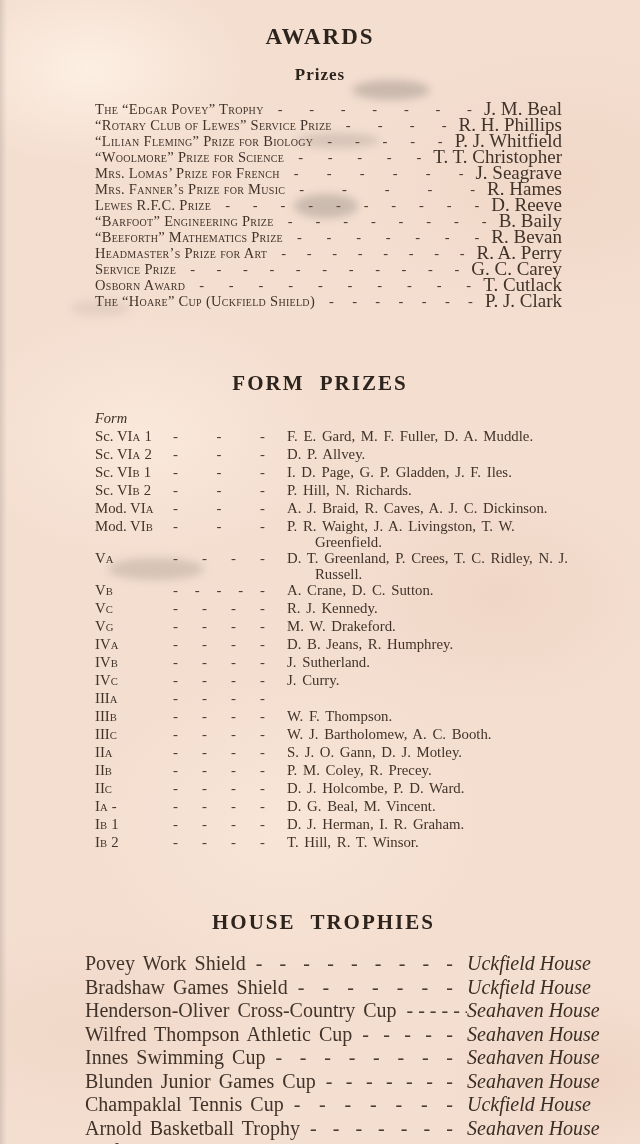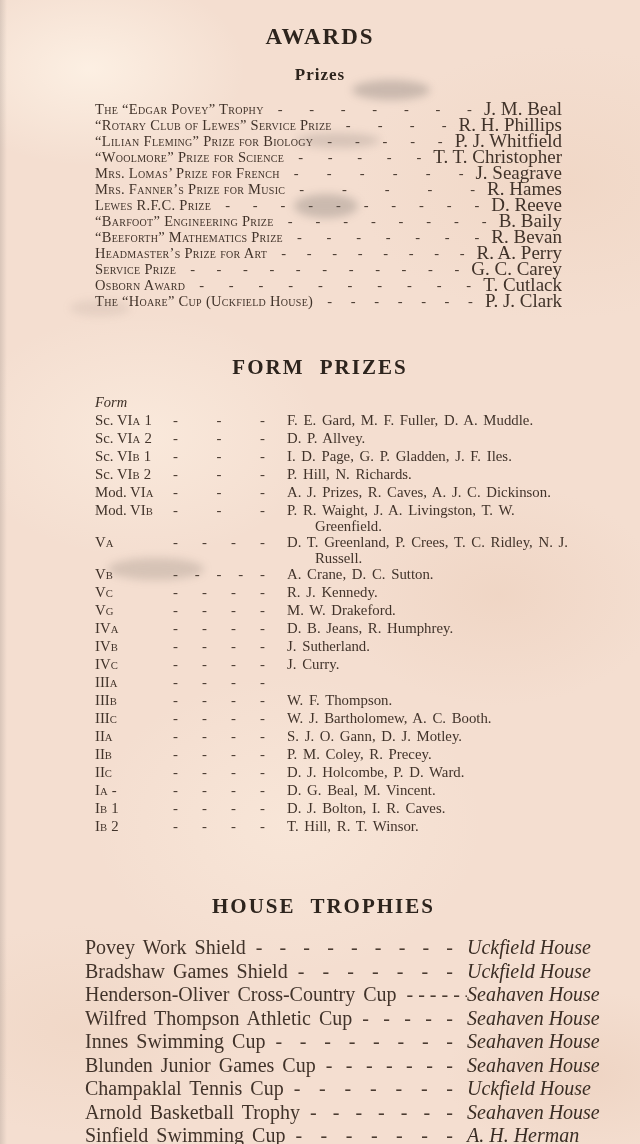--- a/index.html
+++ b/index.html
@@ -25,21 +25,21 @@
   .smudge.s1{left:352px;top:80px;width:78px;height:20px;background:rgba(105,100,96,.30);}
   .smudge.s2{left:296px;top:133px;width:84px;height:15px;background:rgba(112,104,98,.22);}
   .smudge.s3{left:294px;top:194px;width:64px;height:24px;background:rgba(98,92,88,.28);}
   .smudge.s4{left:108px;top:558px;width:96px;height:22px;background:rgba(108,99,93,.22);}
   .smudge.s5{left:70px;top:300px;width:60px;height:16px;background:rgba(120,110,102,.12);}
 
   h1,h2{margin:0;font-weight:bold;color:#2d241d;text-align:center;}
   .title{padding-top:24px;font-size:23px;letter-spacing:2px;}
   .subtitle{margin-top:15px;font-size:17px;letter-spacing:1px;}
   .sect-heading{font-size:21px;letter-spacing:2px;word-spacing:8px;}
-  .form-heading{margin-top:46px;}
+  .form-heading{margin-top:62px;}
   .house-heading{margin-top:58px;margin-left:7px;}
 
   
   .leader{
     text-align:justify;
     -moz-text-align-last:justify;
     text-align-last:justify;
     overflow:hidden;white-space:nowrap;
     color:#4a3b31;
   }
@@ -136,21 +136,21 @@
       <span class="prize-title">Service Prize</span>
       <span class="leader">- - - - - - - - - - -</span>
       <span class="prize-name">G. C. Carey</span>
     </div>
       <div class="prize-row">
       <span class="prize-title">Osborn Award</span>
       <span class="leader">- - - - - - - - - -</span>
       <span class="prize-name">T. Cutlack</span>
     </div>
       <div class="prize-row">
-      <span class="prize-title">The “Hoare” Cup (Uckfield House)</span>
+      <span class="prize-title">The “Hoare” Cup (Uckfield Shield)</span>
       <span class="leader">- - - - - - -</span>
       <span class="prize-name">P. J. Clark</span>
     </div>
     </div>
 
   <h2 class="sect-heading form-heading">FORM PRIZES</h2>
   <div class="form-col-label">Form</div>
 
   <div class="form-list">
       <div class="form-row">
@@ -169,21 +169,21 @@
       <span class="form-names">I. D. Page, G. P. Gladden, J. F. Iles.</span>
     </div>
       <div class="form-row">
       <span class="form-label"><span>Sc. VI</span><span class="subcap">B</span><span> 2</span></span>
       <span class="leader">- - -</span>
       <span class="form-names">P. Hill, N. Richards.</span>
     </div>
       <div class="form-row">
       <span class="form-label"><span>Mod. VI</span><span class="subcap">A</span><span></span></span>
       <span class="leader">- - -</span>
-      <span class="form-names">A. J. Prizes, R. Caves, A. J. C. Dickinson.</span>
+      <span class="form-names">A. J. Braid, R. Caves, A. J. C. Dickinson.</span>
     </div>
       <div class="form-row">
       <span class="form-label"><span>Mod. VI</span><span class="subcap">B</span><span></span></span>
       <span class="leader">- - -</span>
       <span class="form-names">P. R. Waight, J. A. Livingston, T. W. Greenfield.</span>
     </div>
       <div class="form-row">
       <span class="form-label"><span>V</span><span class="subcap">A</span><span></span></span>
       <span class="leader">- - - -</span>
       <span class="form-names">D. T. Greenland, P. Crees, T. C. Ridley, N. J. Russell.</span>
@@ -248,21 +248,21 @@
       <span class="form-names">D. J. Holcombe, P. D. Ward.</span>
     </div>
       <div class="form-row">
       <span class="form-label"><span>I</span><span class="subcap">A</span><span> -</span></span>
       <span class="leader">- - - -</span>
       <span class="form-names">D. G. Beal, M. Vincent.</span>
     </div>
       <div class="form-row">
       <span class="form-label"><span>I</span><span class="subcap">B</span><span> 1</span></span>
       <span class="leader">- - - -</span>
-      <span class="form-names">D. J. Bolton, I. R. Caves.</span>
+      <span class="form-names">D. J. Herman, I. R. Graham.</span>
     </div>
       <div class="form-row">
       <span class="form-label"><span>I</span><span class="subcap">B</span><span> 2</span></span>
       <span class="leader">- - - -</span>
       <span class="form-names">T. Hill, R. T. Winsor.</span>
     </div>
     </div>
 
   <h2 class="sect-heading house-heading">HOUSE TROPHIES</h2>
 

